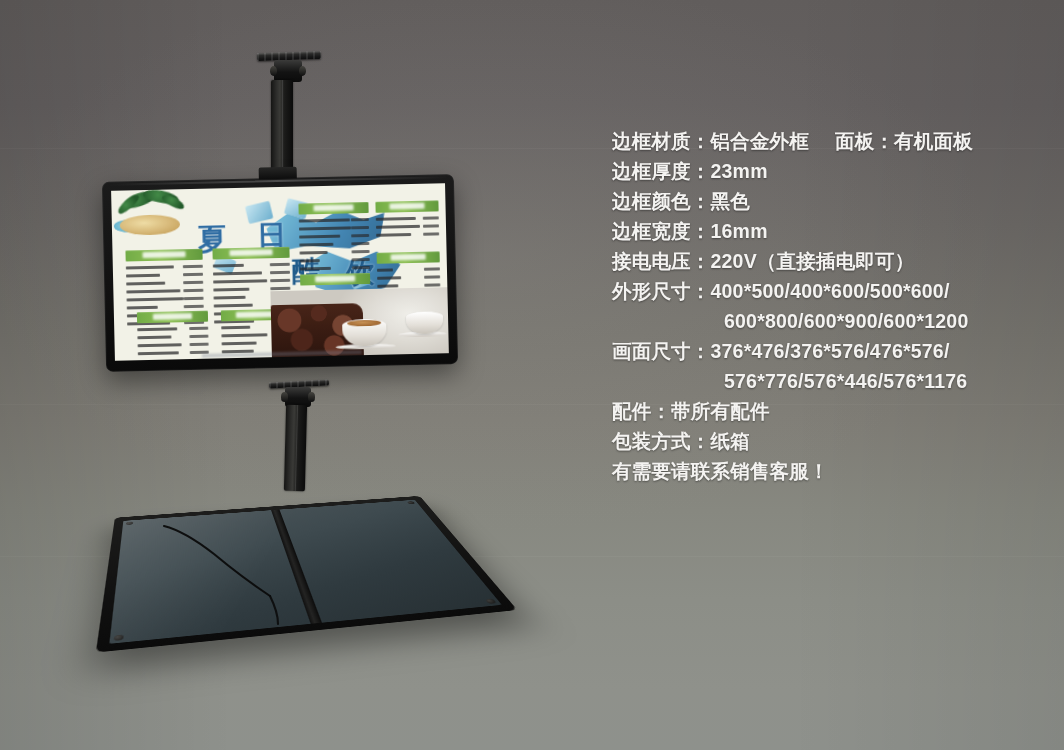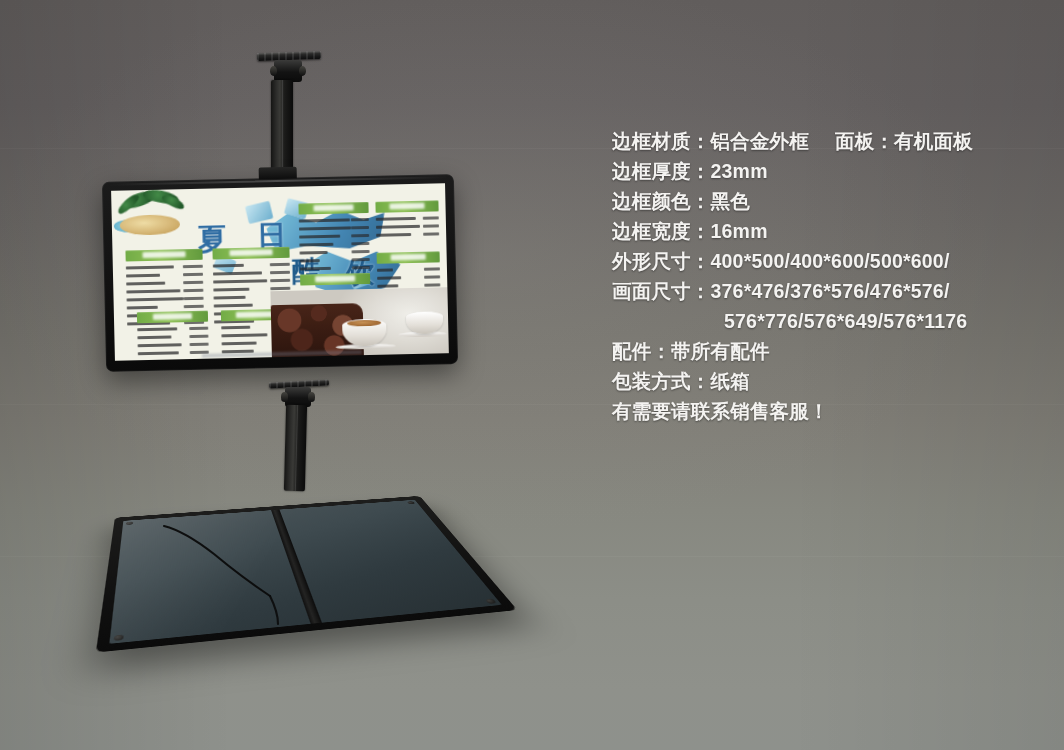--- a/index.html
+++ b/index.html
@@ -615,30 +615,36 @@
   </div>
 
   <div class="spec-line">
     <span>边框颜色：</span><span>黑色</span>
   </div>
 
   <div class="spec-line">
     <span>边框宽度：</span><span>16mm</span>
   </div>
 
+  <div class="spec-line">
+    <span>接电电压：</span><span>220V（直接插电即可）</span>
+  </div>
 
   <div class="spec-line">
     <span>外形尺寸：</span><span>400*500/400*600/500*600/</span>
   </div>
+  <div class="spec-line cont">
+    <span>600*800/600*900/600*1200</span>
+  </div>
 
   <div class="spec-line">
     <span>画面尺寸：</span><span>376*476/376*576/476*576/</span>
   </div>
   <div class="spec-line cont">
-    <span>576*776/576*649/576*1176</span>
+    <span>576*776/576*446/576*1176</span>
   </div>
 
 
 
 
   <div class="spec-line">
     <span>配件：</span><span>带所有配件</span>
   </div>
 
   <div class="spec-line">

